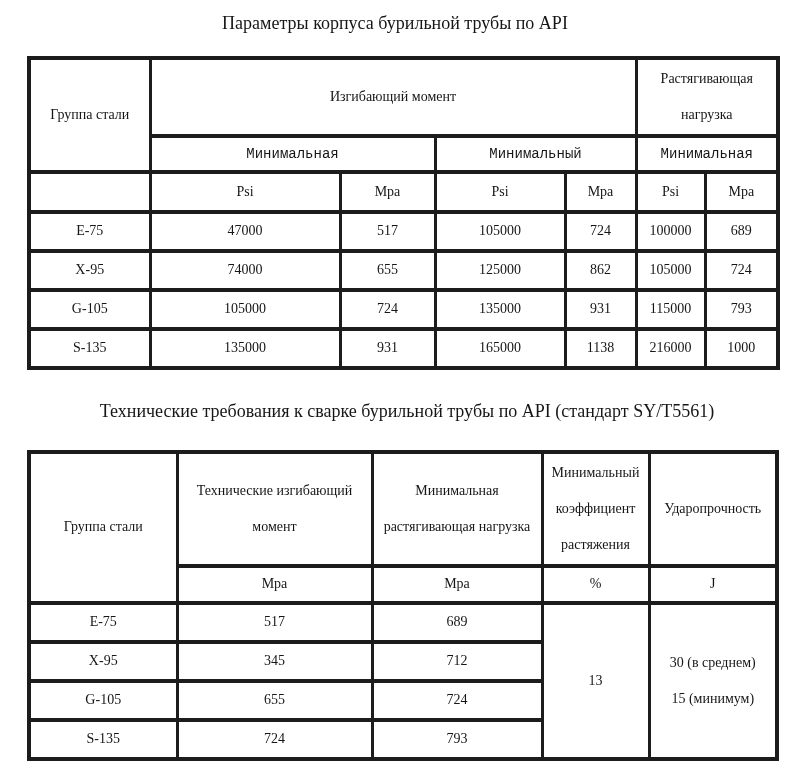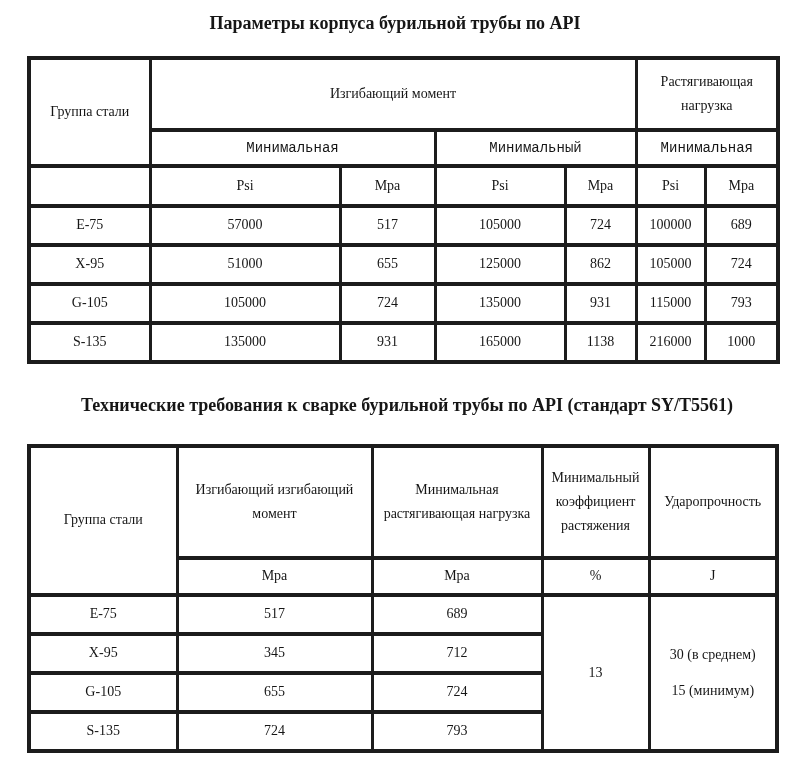--- a/index.html
+++ b/index.html
@@ -6,21 +6,21 @@
   html, body { margin: 0; padding: 0; }
   body {
     width: 790px;
     height: 767px;
     background: #ffffff;
     color: #161616;
     font-family: "Liberation Serif", "DejaVu Serif", serif;
   }
   .doc-title {
     text-align: center;
-    font-weight: bold;
+    font-weight: normal;
     font-size: 18px;
     line-height: 22px;
     white-space: nowrap;
   }
   #title1 { padding-top: 12px; }
   #title2 { margin-top: 30px; margin-left: 24px; }
   table {
     border-collapse: collapse;
     table-layout: fixed;
     margin-left: 27px;
@@ -33,21 +33,21 @@
     border: 3px solid #1c1c1c;
     border-top-width: 4px;
     border-bottom-width: 4px;
     text-align: center;
     vertical-align: middle;
     font-size: 14px;
     line-height: 1.35;
     padding: 1px 3px;
     overflow: hidden;
   }
-  .lh2 { line-height: 24px; padding: 1px 2px; }
+  .lh2 { line-height: 36px; padding: 1px 2px; }
   tr.t1r1 { height: 72px; }
   tr.t1r2 { height: 36px; font-family: Liberation Mono, monospace; }
   tr.unitrow { height: 40px; }
   tr.datarow { height: 39px; }
   tr.t2head { height: 112px; }
   tr.t2unit { height: 37px; }
   .impact-line { line-height: 36px; white-space: nowrap; }
 </style>
 </head>
 <body>
@@ -79,30 +79,30 @@
       <td></td>
       <td>Psi</td>
       <td>Mpa</td>
       <td>Psi</td>
       <td>Mpa</td>
       <td>Psi</td>
       <td>Mpa</td>
     </tr>
     <tr class="datarow">
       <td>E-75</td>
-      <td>57000</td>
+      <td>47000</td>
       <td>517</td>
       <td>105000</td>
       <td>724</td>
       <td>100000</td>
       <td>689</td>
     </tr>
     <tr class="datarow">
       <td>X-95</td>
-      <td>51000</td>
+      <td>74000</td>
       <td>655</td>
       <td>125000</td>
       <td>862</td>
       <td>105000</td>
       <td>724</td>
     </tr>
     <tr class="datarow">
       <td>G-105</td>
       <td>105000</td>
       <td>724</td>
@@ -129,21 +129,21 @@
   <colgroup>
     <col style="width:148px">
       <col style="width:195px">
       <col style="width:170px">
     <col style="width:107px">
       <col style="width:128px">
   </colgroup>
   <tbody>
     <tr class="t2head">
       <td rowspan="2">Группа стали</td>
-      <td class="lh2">Изгибающий изгибающий момент</td>
+      <td class="lh2">Технические изгибающий момент</td>
       <td class="lh2">Минимальная растягивающая нагрузка</td>
       <td class="lh2">Минимальный коэффициент растяжения</td>
       <td>Ударопрочность</td>
     </tr>
     <tr class="t2unit">
       <td>Mpa</td>
       <td>Mpa</td>
       <td>%</td>
       <td>J</td>
     </tr>

